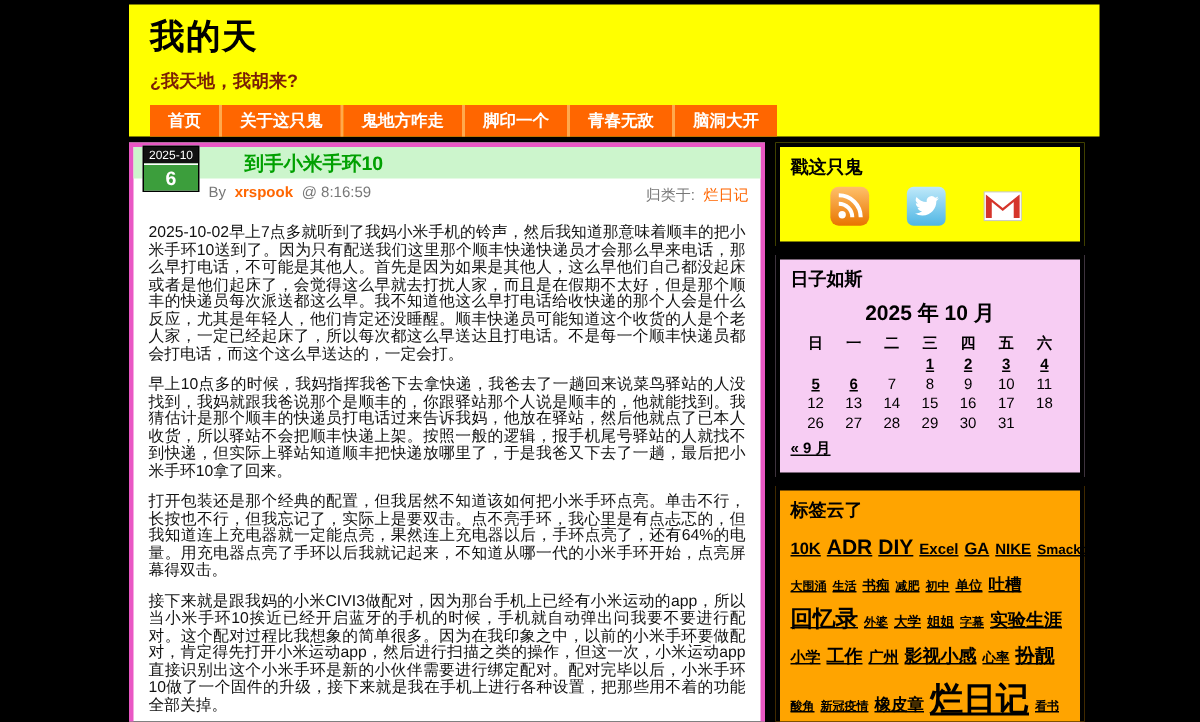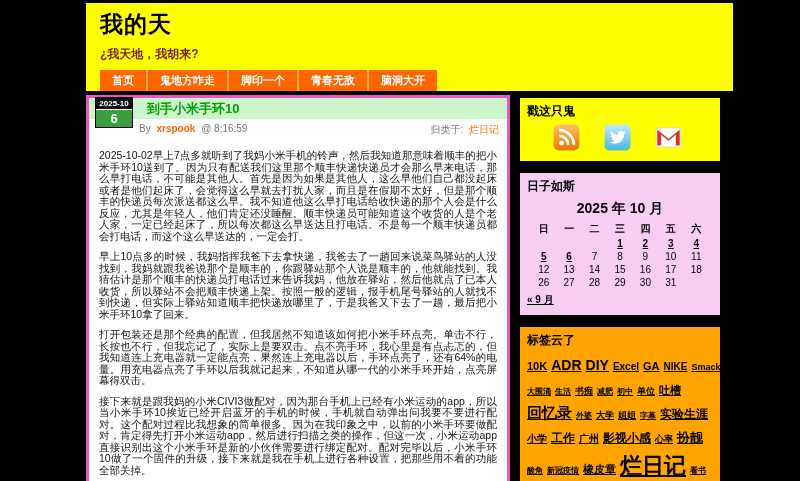--- a/index.html
+++ b/index.html
@@ -12,23 +12,23 @@
   .site-subtitle{font-size:12px;font-weight:bold;color:#7A1F05;margin-top:6px;}
   .main-nav{margin-top:7px;display:flex;}
   .nav-button{display:inline-block;background:#FF6600;color:#FFF;font-size:11px;font-weight:bold;
       padding:3px 12px;border-right:2px solid #FFA94D;text-decoration:none;cursor:pointer;}
   .nav-button:last-child{border-right:none;}
   
   .columns{display:flex;gap:7px;margin-top:4px;background:#000;align-items:flex-start;}
   .content{width:418px;background:#FFF;border:3px solid #E957C4;flex:none;}
   .post-titlebar{background:#CCF5CC;height:21px;position:relative;display:flex;align-items:center;}
   .datebox{position:absolute;left:6px;top:-1px;width:36px;border:1px solid #000;background:#FFF;text-align:center;}
-  .date-month{background:#111;color:#FFF;font-size:8px;font-weight:bold;padding:1px 0;}
+  .date-month{background:#111;color:#FFF;font-size:8px;font-weight:normal;padding:1px 0;}
   .date-day{background:#3C9E3C;color:#FFF;font-size:13px;font-weight:bold;padding:1px 0;border-top:1px solid #FFF;}
-  .post-title{margin-left:58px;color:#00A000;font-size:13px;font-weight:bold;text-decoration:none;cursor:pointer;}
+  .post-title{margin-left:74px;color:#00A000;font-size:13px;font-weight:bold;text-decoration:none;cursor:pointer;}
   .post-meta{display:flex;justify-content:space-between;font-size:10px;color:#777;
       padding:4px 8px 2px 50px;}
   .post-meta .author{color:#FF6600;font-weight:bold;text-decoration:none;cursor:pointer;margin:0 3px;}
   .post-meta .cat{color:#FF6600;text-decoration:none;cursor:pointer;margin-left:3px;}
   .post-body{padding:2px 10px 8px 10px;}
   .post-body p{font-size:10.5px;line-height:11.5px;color:#111;text-align:justify;margin:9px 0 0 0;}
   
   .sidebar{width:206px;flex:none;display:flex;flex-direction:column;gap:6px;}
   .widget{border:3px solid #000;padding:5px 7px 8px 7px;}
   .widget h3{margin:0 0 4px 0;font-size:12px;font-weight:bold;color:#000;}
@@ -53,20 +53,21 @@
 </head>
 <body>
 
 <div class="page">
 
   <header class="site-header">
     <div class="site-title">我的天</div>
     <div class="site-subtitle">¿我天地，我胡来?</div>
     <nav class="main-nav">
         <a class="nav-button">首页</a>
+        <a class="nav-button">关于这只鬼</a>
         <a class="nav-button">鬼地方咋走</a>
         <a class="nav-button">脚印一个</a>
         <a class="nav-button">青春无敌</a>
         <a class="nav-button">脑洞大开</a>
       </nav>
   </header>
 
   <div class="columns">
 
     <main class="content">

